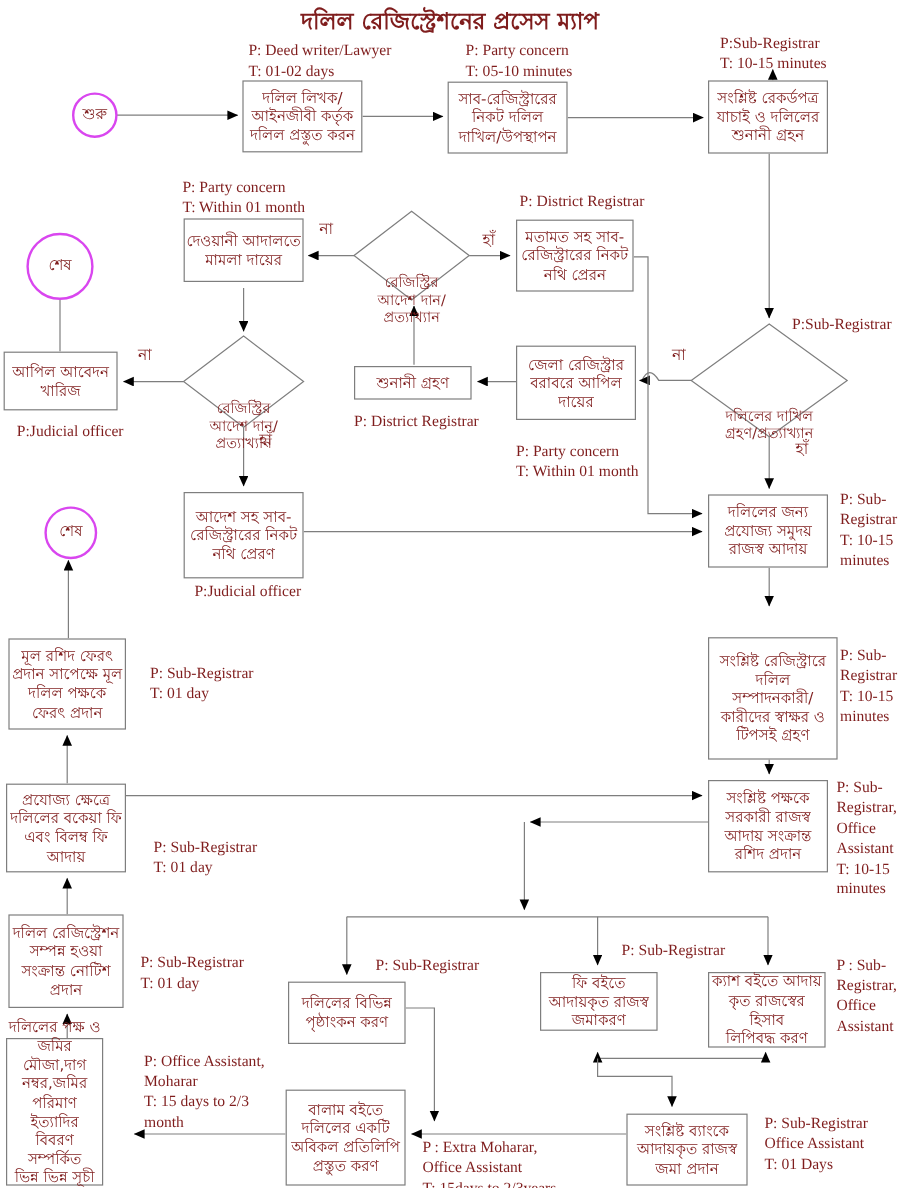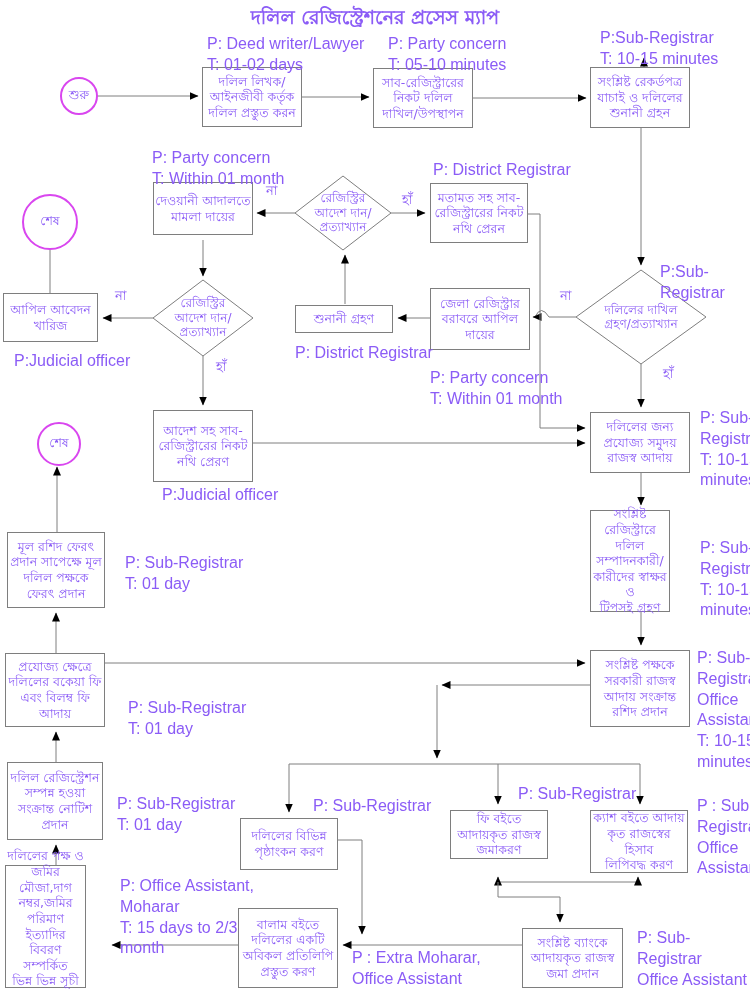--- a/index.html
+++ b/index.html
@@ -1,29 +1,29 @@
 <!DOCTYPE html>
 <html><head>
 <meta charset="utf-8">
 <style>
   html,body{margin:0;padding:0;background:#fff;}
   #stage{position:relative;width:750px;height:990px;background:#fff;overflow:hidden;
-         font-family:"DejaVu Sans","Liberation Sans",sans-serif;color:#8b5cf6;}
+         font-family:"DejaVu Sans","Liberation Sans",sans-serif;color:#7f1d1d;}
   #wires{position:absolute;left:0;top:0;z-index:0;}
   .title{position:absolute;left:0;top:3px;width:750px;text-align:center;
          font-size:19px;font-weight:bold;z-index:2;}
   .box{position:absolute;border:1px solid #7e7e7e;background:#fff;z-index:1;
        display:flex;align-items:center;justify-content:center;text-align:center;
        font-size:12.5px;line-height:1.25;white-space:pre-line;padding:1px;box-sizing:border-box;}
   .circle{position:absolute;border:2px solid #d946ef;background:#fff;border-radius:50%;z-index:1;
        display:flex;align-items:center;justify-content:center;font-size:12.5px;}
   .dtext{position:absolute;z-index:1;display:flex;align-items:center;justify-content:center;
-       text-align:center;font-size:12px;line-height:1.2;white-space:pre-line;}
-  .ann{position:absolute;z-index:1;font-family:Liberation Sans, sans-serif;
-       font-size:16px;line-height:1.3;white-space:pre-line;}
+       text-align:center;font-size:12px;line-height:1.2;white-space:pre-line;margin-top:37px;}
+  .ann{position:absolute;z-index:1;font-family:Liberation Serif, serif;
+       font-size:13px;line-height:1.3;white-space:pre-line;}
   .elabel{position:absolute;z-index:2;font-size:13px;}
 </style>
 </head>
 <body>
 
 <div id="stage">
 
   <svg id="wires" width="750" height="990" viewBox="0 0 750 990">
     <defs>
       <marker id="ar" markerWidth="11" markerHeight="9" refX="8.5" refY="4" orient="auto" markerUnits="userSpaceOnUse">
@@ -99,21 +99,21 @@
   <div class="box" style="left:295px;top:305px;width:98px;height:28px">শুনানী গ্রহণ</div>
   <div class="box" style="left:430px;top:288px;width:100px;height:62px">জেলা রেজিস্ট্রার
 বরাবরে আপিল
 দায়ের</div>
   <div class="box" style="left:153px;top:410px;width:100px;height:72px">আদেশ সহ সাব-
 রেজিস্ট্রারের নিকট
 নথি প্রেরণ</div>
   <div class="box" style="left:590px;top:412px;width:100px;height:61px">দলিলের জন্য
 প্রযোজ্য সমুদয়
 রাজস্ব আদায়</div>
-  <div class="box" style="left:590px;top:510px;width:80px;height:102px">সংশ্লিষ্ট রেজিস্ট্রারে
+  <div class="box" style="left:590px;top:531px;width:108px;height:102px">সংশ্লিষ্ট রেজিস্ট্রারে
 দলিল
 সম্পাদনকারী/
 কারীদের স্বাক্ষর ও
 টিপসই গ্রহণ</div>
   <div class="box" style="left:7px;top:532px;width:98px;height:76px">মূল রশিদ ফেরৎ
 প্রদান সাপেক্ষে মূল
 দলিল পক্ষকে
 ফেরৎ প্রদান</div>
   <div class="box" style="left:5px;top:653px;width:100px;height:74px">প্রযোজ্য ক্ষেত্রে
 দলিলের বকেয়া ফি

